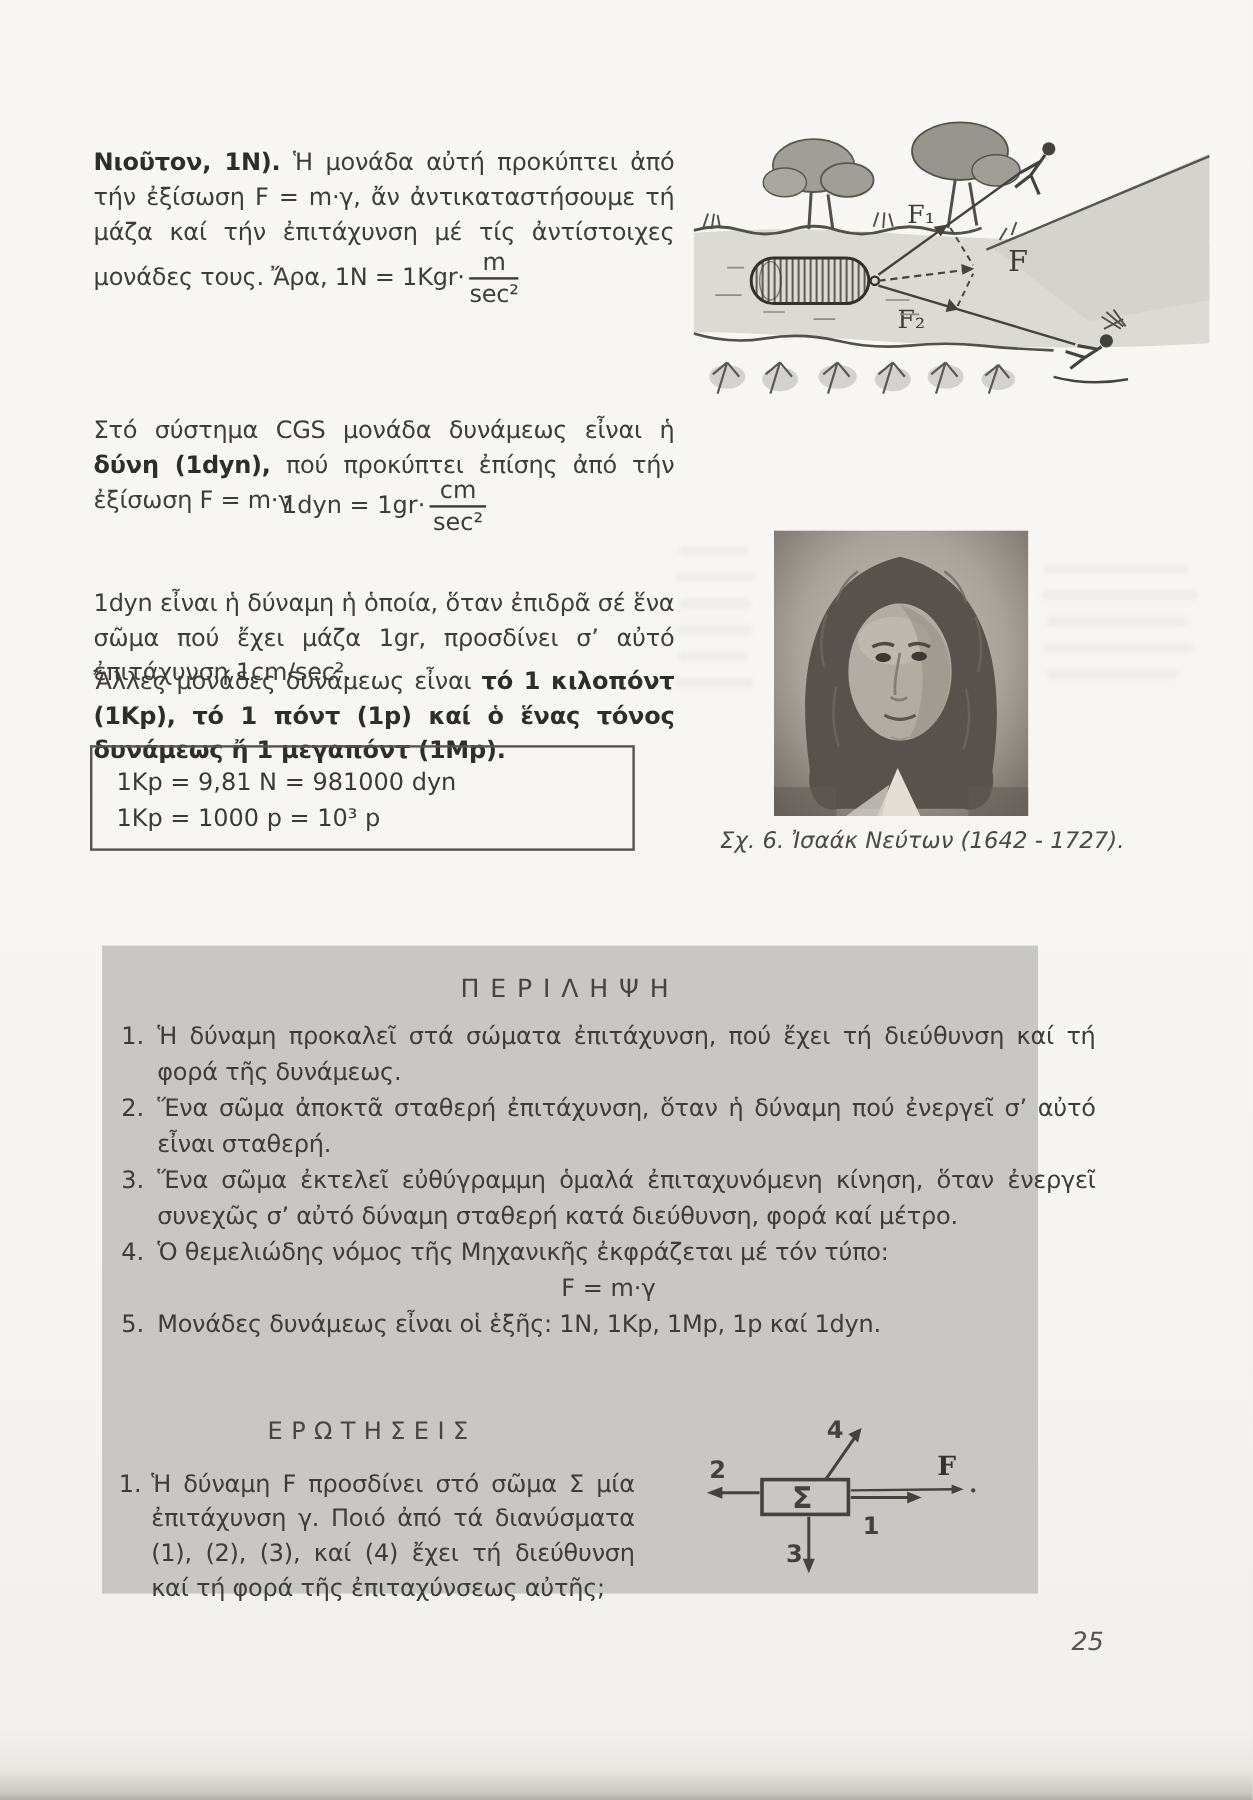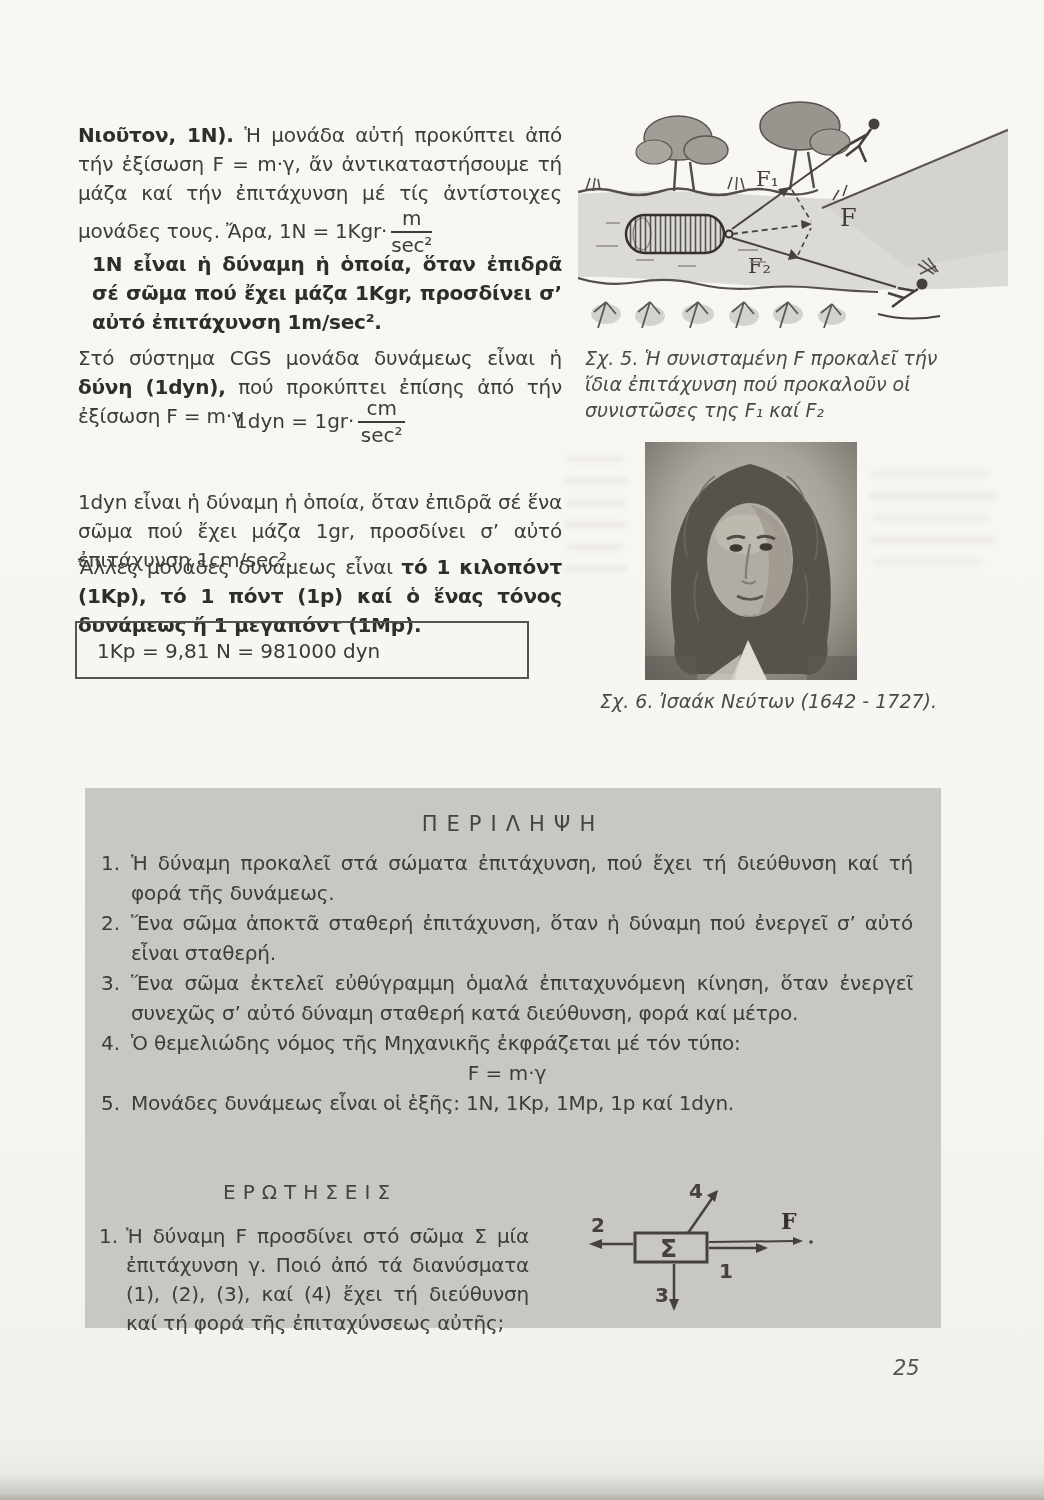--- a/index.html
+++ b/index.html
@@ -56,38 +56,38 @@
   <div class="ghost" style="left:870px;top:470px;width:120px;height:8px"></div>
   <div class="ghost" style="left:868px;top:492px;width:130px;height:8px"></div>
   <div class="ghost" style="left:872px;top:514px;width:118px;height:8px"></div>
   <div class="ghost" style="left:869px;top:536px;width:126px;height:8px"></div>
   <div class="ghost" style="left:872px;top:558px;width:110px;height:8px"></div>
 
   <div class="abs body-text" style="left:78px;top:95px;width:484px;">
     <span class="bold">Νιοῦτον, 1N).</span><span> Ἡ μονάδα αὐτή προκύπτει ἀπό τήν ἐξίσωση F = m·γ, ἄν ἀντικαταστήσουμε τή μάζα καί τήν ἐπιτάχυνση μέ τίς ἀντίστοιχες μονάδες τους. Ἄρα, 1N = 1Kgr·</span><span class="frac"><span class="num">m</span><span class="den">sec²</span></span>
   </div>
 
-  <div class="abs body-text bold" style="left:92px;top:224px;width:470px;">1N εἶναι ἡ δύναμη ἡ ὁποία, ὅταν ἐπιδρᾶ σέ σῶμα πού ἔχει μάζα 1Kgr, προσδίνει σ’ αὐτό ἐπιτάχυνση 1m/sec².</div>
 
   <div class="abs body-text" style="left:78px;top:318px;width:484px;">
     <span>Στό σύστημα CGS μονάδα δυνάμεως εἶναι ἡ </span><span class="bold">δύνη (1dyn),</span><span> πού προκύπτει ἐπίσης ἀπό τήν ἐξίσωση F = m·γ</span>
   </div>
 
   <div class="abs formula-line" style="left:78px;top:398px;width:484px;">
     <span>1dyn = 1gr·</span><span class="frac"><span class="num">cm</span><span class="den">sec²</span></span>
   </div>
 
   <div class="abs body-text" style="left:78px;top:462px;width:484px;">1dyn εἶναι ἡ δύναμη ἡ ὁποία, ὅταν ἐπιδρᾶ σέ ἕνα σῶμα πού ἔχει μάζα 1gr, προσδίνει σ’ αὐτό ἐπιτάχυνση 1cm/sec².</div>
 
   <div class="abs body-text" style="left:78px;top:527px;width:484px;">
     <span>Ἄλλες μονάδες δυνάμεως εἶναι </span><span class="bold">τό 1 κιλοπόντ (1Kp), τό 1 πόντ (1p) καί ὁ ἕνας τόνος δυνάμεως ἤ 1 μεγαπόντ (1Mp).</span>
   </div>
 
   <div class="abs units-box" style="left:75px;top:621px;width:420px;">
     <div>1Kp = 9,81 N = 981000 dyn</div>
+    <div>1Kp = 1000 p = 10³ p</div>
   </div>
 
   <div class="abs" style="left:578px;top:88px;width:430px;height:245px;">
     <svg width="430" height="245" viewBox="0 0 430 245">
       <defs>
         <pattern id="loghatch" patternUnits="userSpaceOnUse" width="5" height="10">
           <path d="M2.5,0 V10" stroke="#57544e" stroke-width="1.6"></path>
         </pattern>
       </defs>
 
@@ -157,21 +157,20 @@
       </g>
       <g stroke="#53504a" stroke-width="1.6">
         <path d="M340,176 l16,10 M344,172 l14,12 M350,170 l10,14 M342,186 l16,-8"></path>
       </g>
       <g stroke="#8e8b85" stroke-width="1.4">
         <path d="M18,158 h22 M58,172 h18 M28,135 h14 M160,162 h20 M172,174 h16 M100,178 h18"></path>
       </g>
     </svg>
   </div>
 
-  <div class="abs caption" style="left:585px;top:345px;width:372px;">Σχ. 5. Ἡ συνισταμένη F προκαλεῖ τήν ἴδια ἐπιτάχυνση πού προκαλοῦν οἱ συνιστῶσες της F₁ καί F₂</div>
 
   <div class="abs" style="left:645px;top:442px;width:212px;height:238px;">
     <svg width="212" height="238" viewBox="0 0 212 238">
       <defs>
         <radialGradient id="pg" cx="50%" cy="42%" r="75%">
           <stop offset="0%" stop-color="#c4c0b8"></stop>
           <stop offset="55%" stop-color="#a8a39a"></stop>
           <stop offset="100%" stop-color="#6e6a63"></stop>
         </radialGradient>
       </defs>
@@ -193,21 +192,21 @@
       <path d="M98,172 q7,5 14,0" stroke="#8d867c" stroke-width="1.5" fill="none" opacity=".7"></path>
       <path d="M86,238 L103,198 L122,238 Z" fill="#e2ded6"></path>
       <path d="M60,238 L96,212 L90,238 Z" fill="#cfccc5" opacity=".8"></path>
       <rect x="0" y="214" width="52" height="24" fill="#5f5b54" opacity=".55"></rect>
       <rect x="162" y="214" width="50" height="24" fill="#5f5b54" opacity=".55"></rect>
     </svg>
   </div>
 
   <div class="abs caption" style="left:600px;top:688px;width:360px;">Σχ. 6. Ἰσαάκ Νεύτων (1642 - 1727).</div>
 
-  <div class="abs graybox" style="left:85px;top:788px;width:856px;height:540px;">
+  <div class="abs graybox" style="left:85px;top:788px;width:780px;height:540px;">
 
     <div class="abs sec-title" style="left:0;top:24px;width:100%;">ΠΕΡΙΛΗΨΗ</div>
 
     <div class="abs" style="left:16px;top:60px;width:812px;">
       <div class="sum-item">
         <span class="s-num">1.</span>
         <span class="s-txt">Ἡ δύναμη προκαλεῖ στά σώματα ἐπιτάχυνση, πού ἔχει τή διεύθυνση καί τή φορά τῆς δυνάμεως.</span>
       </div>
       <div class="sum-item">
         <span class="s-num">2.</span>

